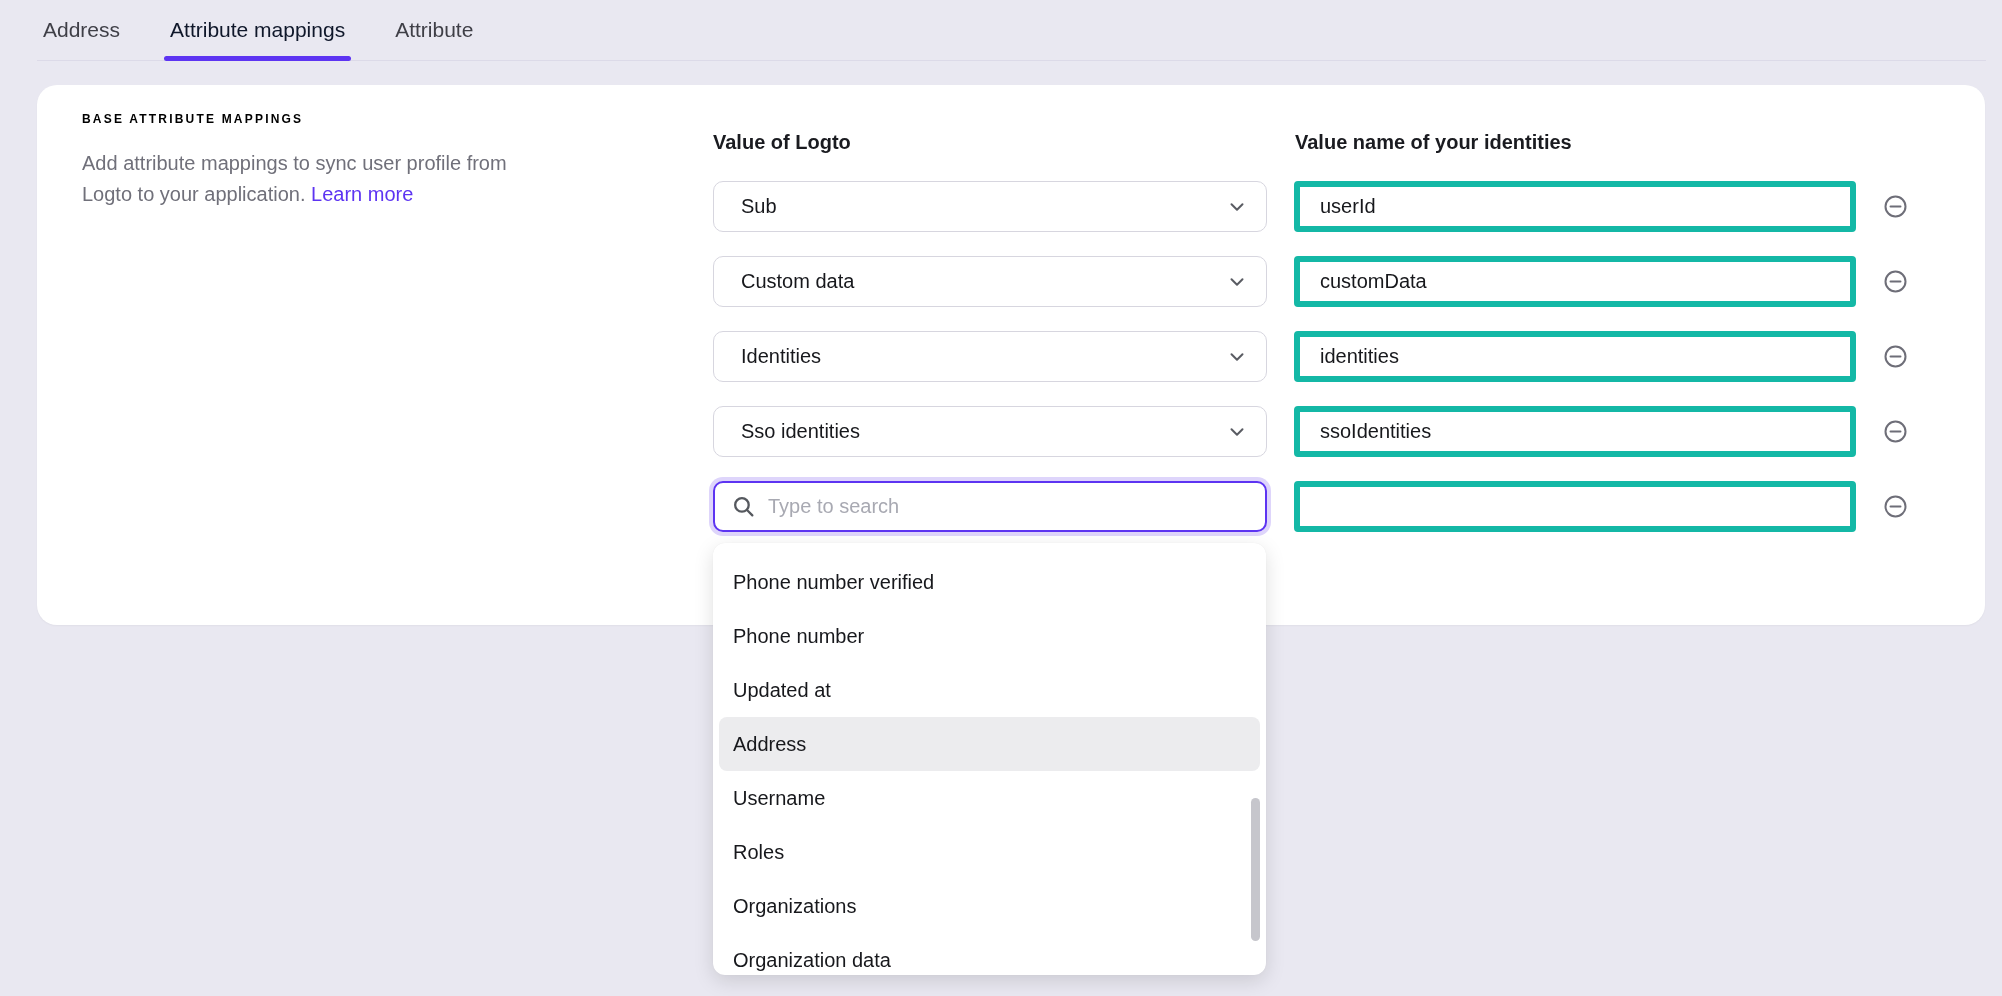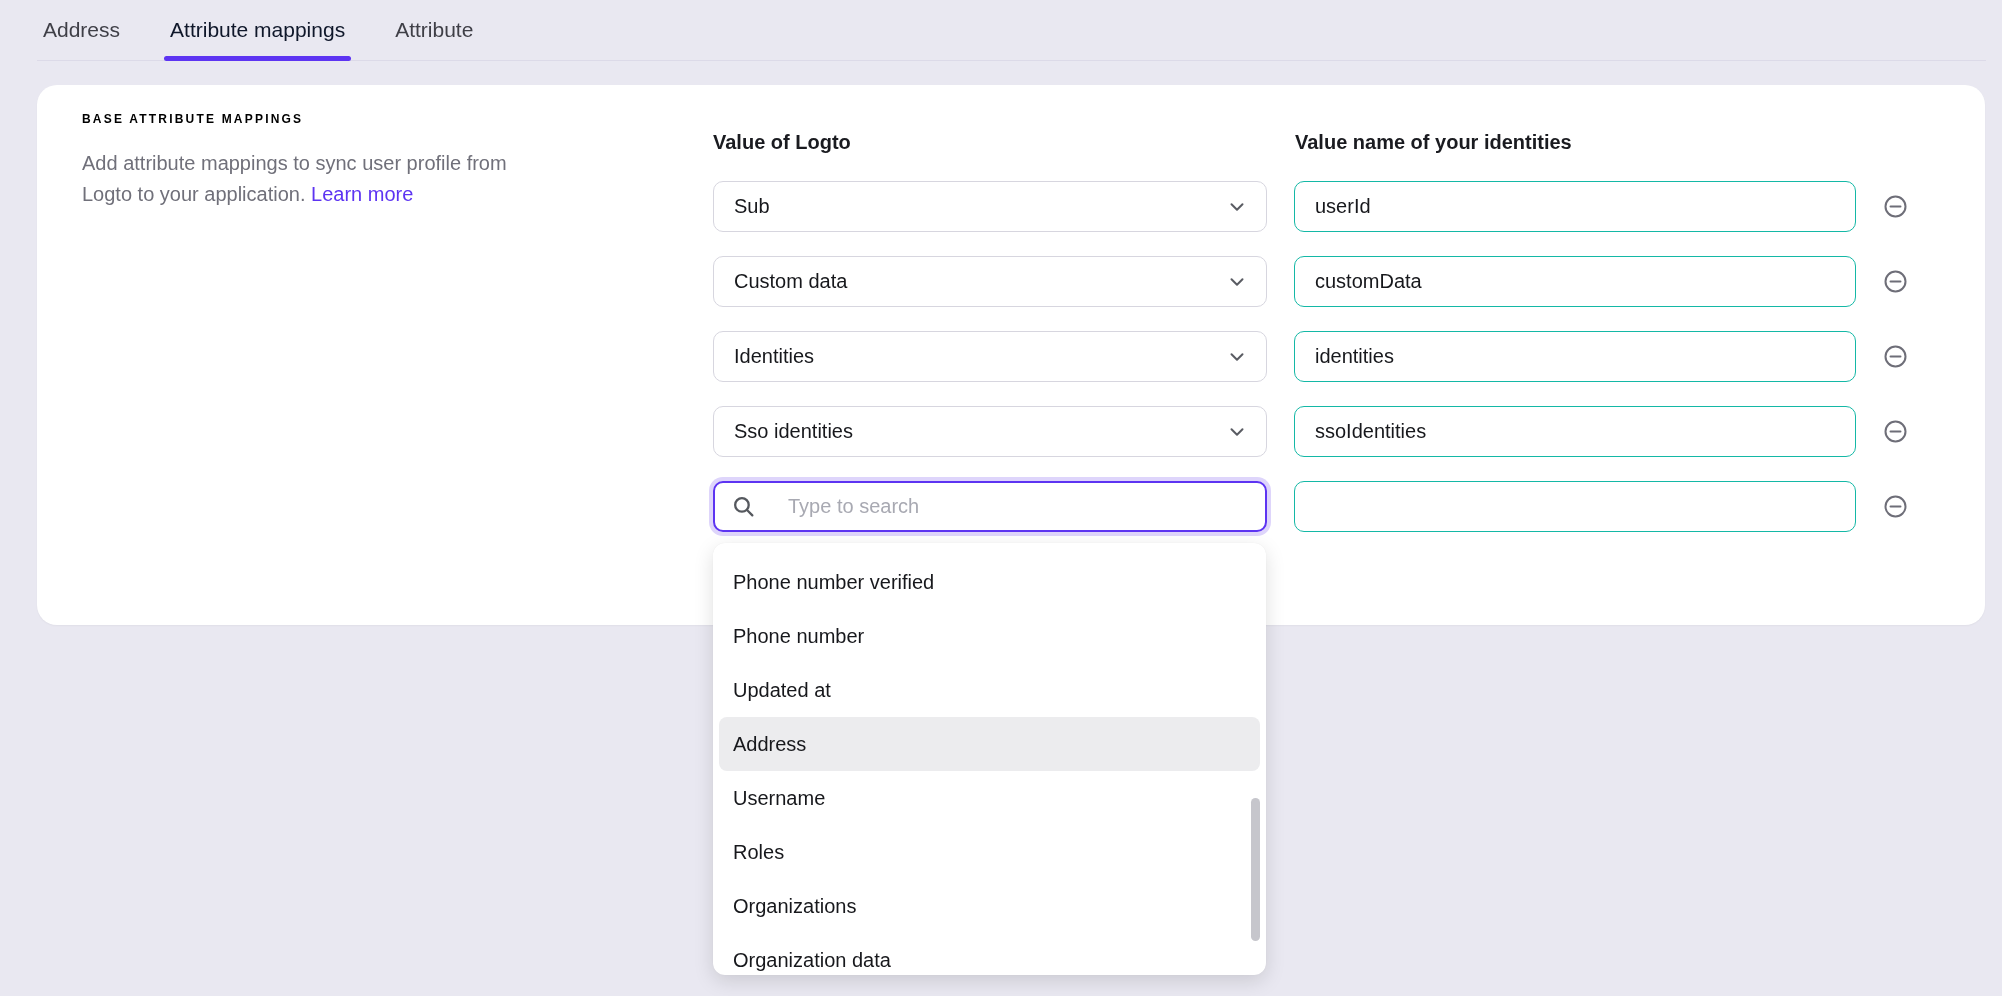--- a/index.html
+++ b/index.html
@@ -58,49 +58,48 @@
 
   
   .rows { position:absolute; left:713px; top:181px; }
   .map-row { display:flex; align-items:center; height:51px; margin-bottom:24px; }
 
   .select-box {
     width:554px; height:51px;
     border:1px solid #d7d6df; border-radius:10px;
     background:#fff;
     display:flex; align-items:center; justify-content:space-between;
-    padding:0 18px 0 20px;
+    padding:0 18px 0 27px;
     font-size:20px; color:#17181c; cursor:pointer;
   }
   .chev { width:22px; height:22px; flex:0 0 auto; }
 
   .text-input {
     width:562px; height:51px; margin-left:27px;
-    border:1px solid #14b8a6; border-radius:10px;
+    border:6px solid #14b8a6; border-radius:4px;
     background:#fff; outline:none;
     padding:0 20px;
     font-family:"Liberation Sans", sans-serif;
     font-size:20px; color:#17181c;
   }
 
   .minus-btn {
     width:23px; height:23px; margin-left:28px;
     background:none; border:none; padding:0; cursor:pointer;
     display:flex; align-items:center; justify-content:center; flex:0 0 auto;
   }
 
   
   .search-box {
     width:554px; height:51px;
     border:2px solid #5d34f2; border-radius:10px;
     box-shadow:0 0 0 4px #ded5fb;
     background:#fff;
     display:flex; align-items:center;
     padding:0 14px 0 16px;
-    gap:20px;
   }
   .search-box svg { flex:0 0 auto; }
   .search-input {
     border:none; outline:none; background:transparent;
     margin-left:12px; width:100%;
     font-family:"Liberation Sans", sans-serif;
     font-size:20px; color:#17181c;
   }
   .search-input::placeholder { color:#a8a9b2; }
 

